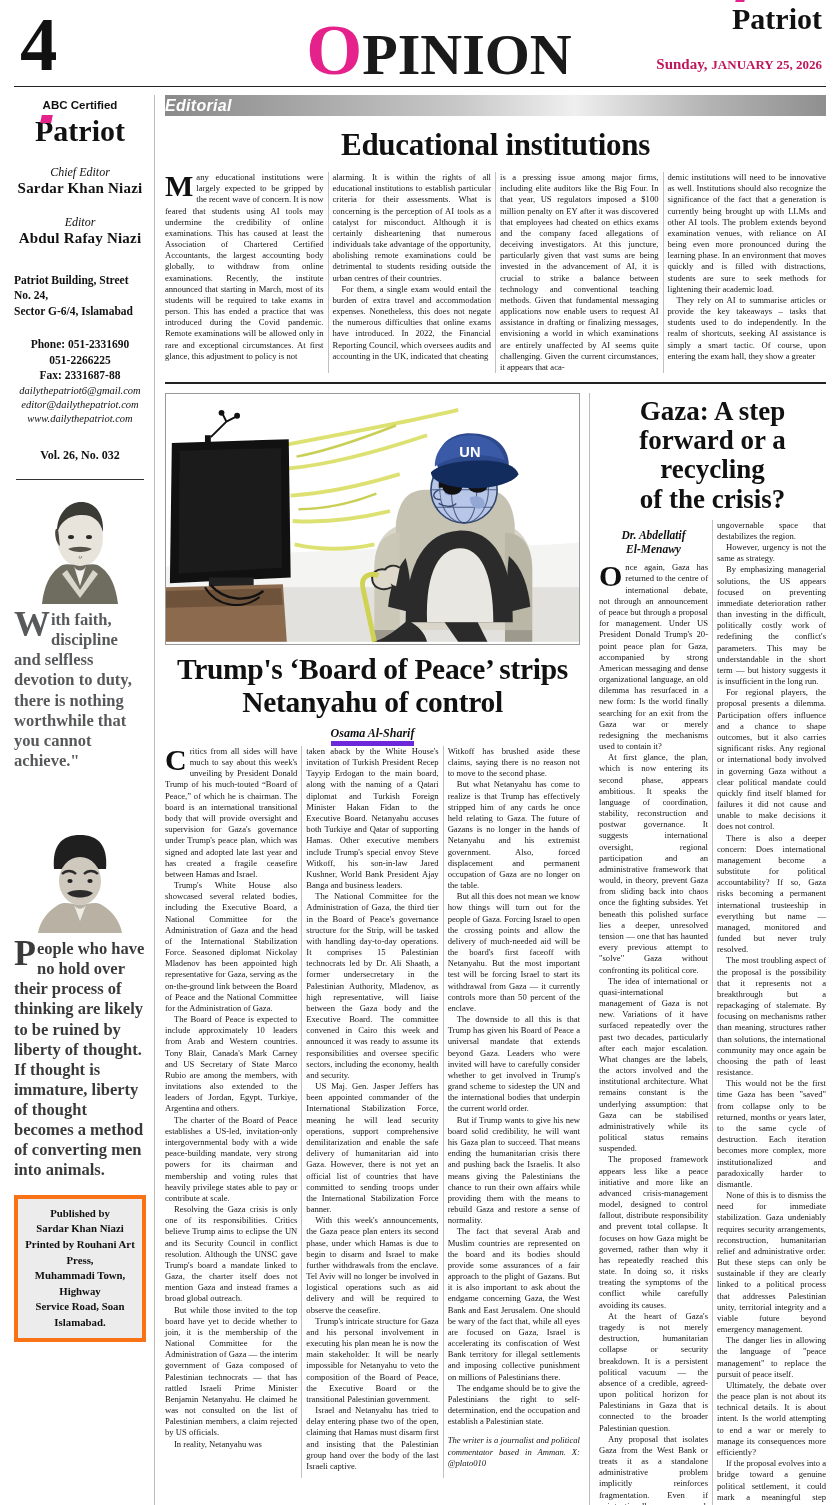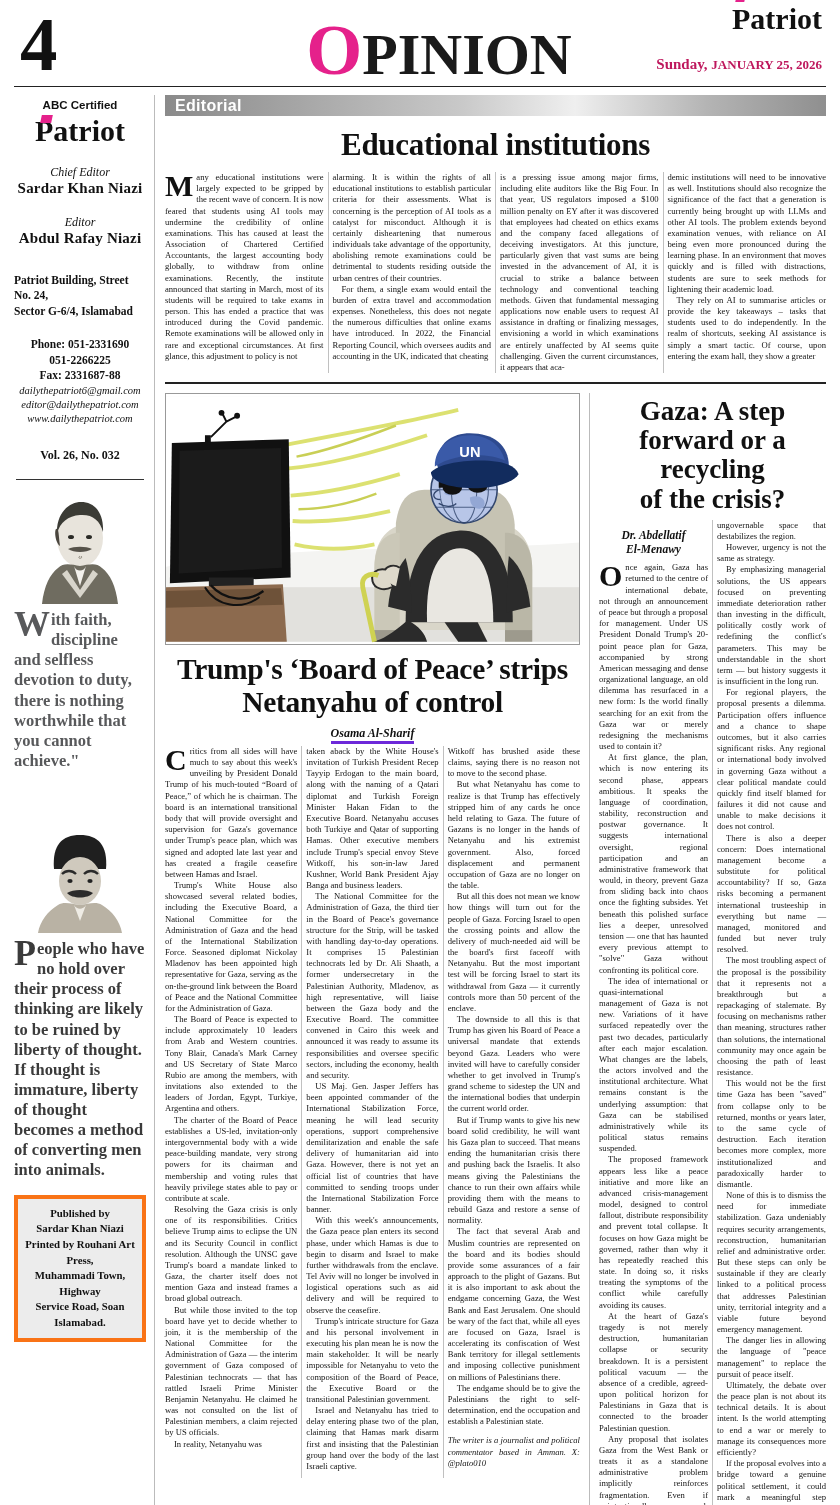--- a/index.html
+++ b/index.html
@@ -103,21 +103,21 @@
   }
 
   
   .ed-banner {
     height: 21px; position: relative;
     background: linear-gradient(to right, #8a8a8a 0%, #9d9d9d 14%, #c9c9c9 45%, #efefef 62%, #b4b4b4 82%, #8f8f8f 100%);
     display:flex; align-items:center;
   }
   .ed-banner span {
     font-family:"Liberation Sans", sans-serif; font-size: 16px; font-weight: 700;
-    color: #fff; padding-left: 10px; letter-spacing: 0.3px;
+    font-style: italic; color: #fff; letter-spacing: 0.3px;
   }
   .ed-title {
     text-align:center; font-size: 31px; font-weight: 700; margin: 11px 0 9px;
     letter-spacing: -0.3px; color:#111;
   }
   .cols4 { display: grid; grid-template-columns: repeat(4, 1fr); column-gap: 9px; }
   .col { position: relative; }
   .col + .col::before {
     content:""; position:absolute; left:-5px; top:0; bottom:0; border-left:1px solid #c0c0c0;
   }
@@ -147,21 +147,21 @@
     margin-top: 9px; line-height:1.2; color:#111;
   }
   .trump-head {
     text-align:center; font-size: 29.5px; font-weight:700; line-height: 1.1;
     margin-top: 8px; letter-spacing: -0.3px; color:#111;
   }
   .byline-underline {
     text-align:center; font-style: italic; font-weight:700; font-size: 12px;
     margin: 8px 0 5px; color:#111;
   }
-  .byline-underline span { border-bottom: 3px solid #6d28d9; padding-bottom:1px; }
+  .byline-underline span { border-bottom: 5px solid #6d28d9; padding-bottom:1px; }
 
   .signoff {
     font-size: 8.6px; line-height:1.30; font-style: italic; text-align: justify;
     margin-top: 8px; color:#141414;
   }
 
   .gaza-2col { display:grid; grid-template-columns: 1fr 1fr; column-gap: 9px; margin-top: 6px; }
   .trio { display:grid; grid-template-columns: repeat(3,1fr); column-gap: 9px; }
 </style>
 </head>
@@ -416,21 +416,21 @@
               <p class="body">Resolving the Gaza crisis is only one of its responsibilities. Critics believe Trump aims to eclipse the UN and its Security Council in conflict resolution. Although the UNSC gave Trump's board a mandate linked to Gaza, the charter itself does not mention Gaza and instead frames a broad global outreach.</p>
               <p class="body">But while those invited to the top board have yet to decide whether to join, it is the membership of the National Committee for the Administration of Gaza — the interim government of Gaza composed of Palestinian technocrats — that has rattled Israeli Prime Minister Benjamin Netanyahu. He claimed he was not consulted on the list of Palestinian members, a claim rejected by US officials.</p>
               <p class="body">In reality, Netanyahu was</p>
             </div>
             <div class="col">
               <p class="body first">taken aback by the White House's invitation of Turkish President Recep Tayyip Erdogan to the main board, along with the naming of a Qatari diplomat and Turkish Foreign Minister Hakan Fidan to the Executive Board. Netanyahu accuses both Turkiye and Qatar of supporting Hamas. Other executive members include Trump's special envoy Steve Witkoff, his son-in-law Jared Kushner, World Bank President Ajay Banga and business leaders.</p>
               <p class="body">The National Committee for the Administration of Gaza, the third tier in the Board of Peace's governance structure for the Strip, will be tasked with handling day-to-day operations. It comprises 15 Palestinian technocrats led by Dr. Ali Shaath, a former undersecretary in the Palestinian Authority, Mladenov, as high representative, will liaise between the Gaza body and the Executive Board. The committee convened in Cairo this week and announced it was ready to assume its responsibilities and oversee specific sectors, including the economy, health and security.</p>
               <p class="body">US Maj. Gen. Jasper Jeffers has been appointed commander of the International Stabilization Force, meaning he will lead security operations, support comprehensive demilitarization and enable the safe delivery of humanitarian aid into Gaza. However, there is not yet an official list of countries that have committed to sending troops under the International Stabilization Force banner.</p>
               <p class="body">With this week's announcements, the Gaza peace plan enters its second phase, under which Hamas is due to begin to disarm and Israel to make further withdrawals from the enclave. Tel Aviv will no longer be involved in logistical operations such as aid delivery and will be required to observe the ceasefire.</p>
               <p class="body">Trump's intricate structure for Gaza and his personal involvement in executing his plan mean he is now the main stakeholder. It will be nearly impossible for Netanyahu to veto the composition of the Board of Peace, the Executive Board or the transitional Palestinian government.</p>
-              <p class="body">Israel and Netanyahu has tried to delay entering phase two of the plan, claiming that Hamas mark disarm first and insisting that the Palestinian group hand over the body of the last Israeli captive.</p>
+              <p class="body">Israel and Netanyahu has tried to delay entering phase two of the open, claiming that Hamas must disarm first and insisting that the Palestinian group hand over the body of the last Israeli captive.</p>
             </div>
             <div class="col">
               <p class="body first">Witkoff has brushed aside these claims, saying there is no reason not to move to the second phase.</p>
               <p class="body">But what Netanyahu has come to realize is that Trump has effectively stripped him of any cards he once held relating to Gaza. The future of Gazans is no longer in the hands of Netanyahu and his extremist government. Also, forced displacement and permanent occupation of Gaza are no longer on the table.</p>
               <p class="body">But all this does not mean we know how things will turn out for the people of Gaza. Forcing Israel to open the crossing points and allow the delivery of much-needed aid will be the board's first faceoff with Netanyahu. But the most important test will be forcing Israel to start its withdrawal from Gaza — it currently controls more than 50 percent of the enclave.</p>
               <p class="body">The downside to all this is that Trump has given his Board of Peace a universal mandate that extends beyond Gaza. Leaders who were invited will have to carefully consider whether to get involved in Trump's grand scheme to sidestep the UN and the international bodies that underpin the current world order.</p>
               <p class="body">But if Trump wants to give his new board solid credibility, he will want his Gaza plan to succeed. That means ending the humanitarian crisis there and pushing back the Israelis. It also means giving the Palestinians the chance to run their own affairs while providing them with the means to rebuild Gaza and restore a sense of normality.</p>
               <p class="body">The fact that several Arab and Muslim countries are represented on the board and its bodies should provide some assurances of a fair approach to the plight of Gazans. But it is also important to ask about the endgame concerning Gaza, the West Bank and East Jerusalem. One should be wary of the fact that, while all eyes are focused on Gaza, Israel is accelerating its confiscation of West Bank territory for illegal settlements and imposing collective punishment on millions of Palestinians there.</p>
               <p class="body">The endgame should be to give the Palestinians the right to self-determination, end the occupation and establish a Palestinian state.</p>
               <p class="signoff">The writer is a journalist and political commentator based in Amman. X: @plato010</p>

